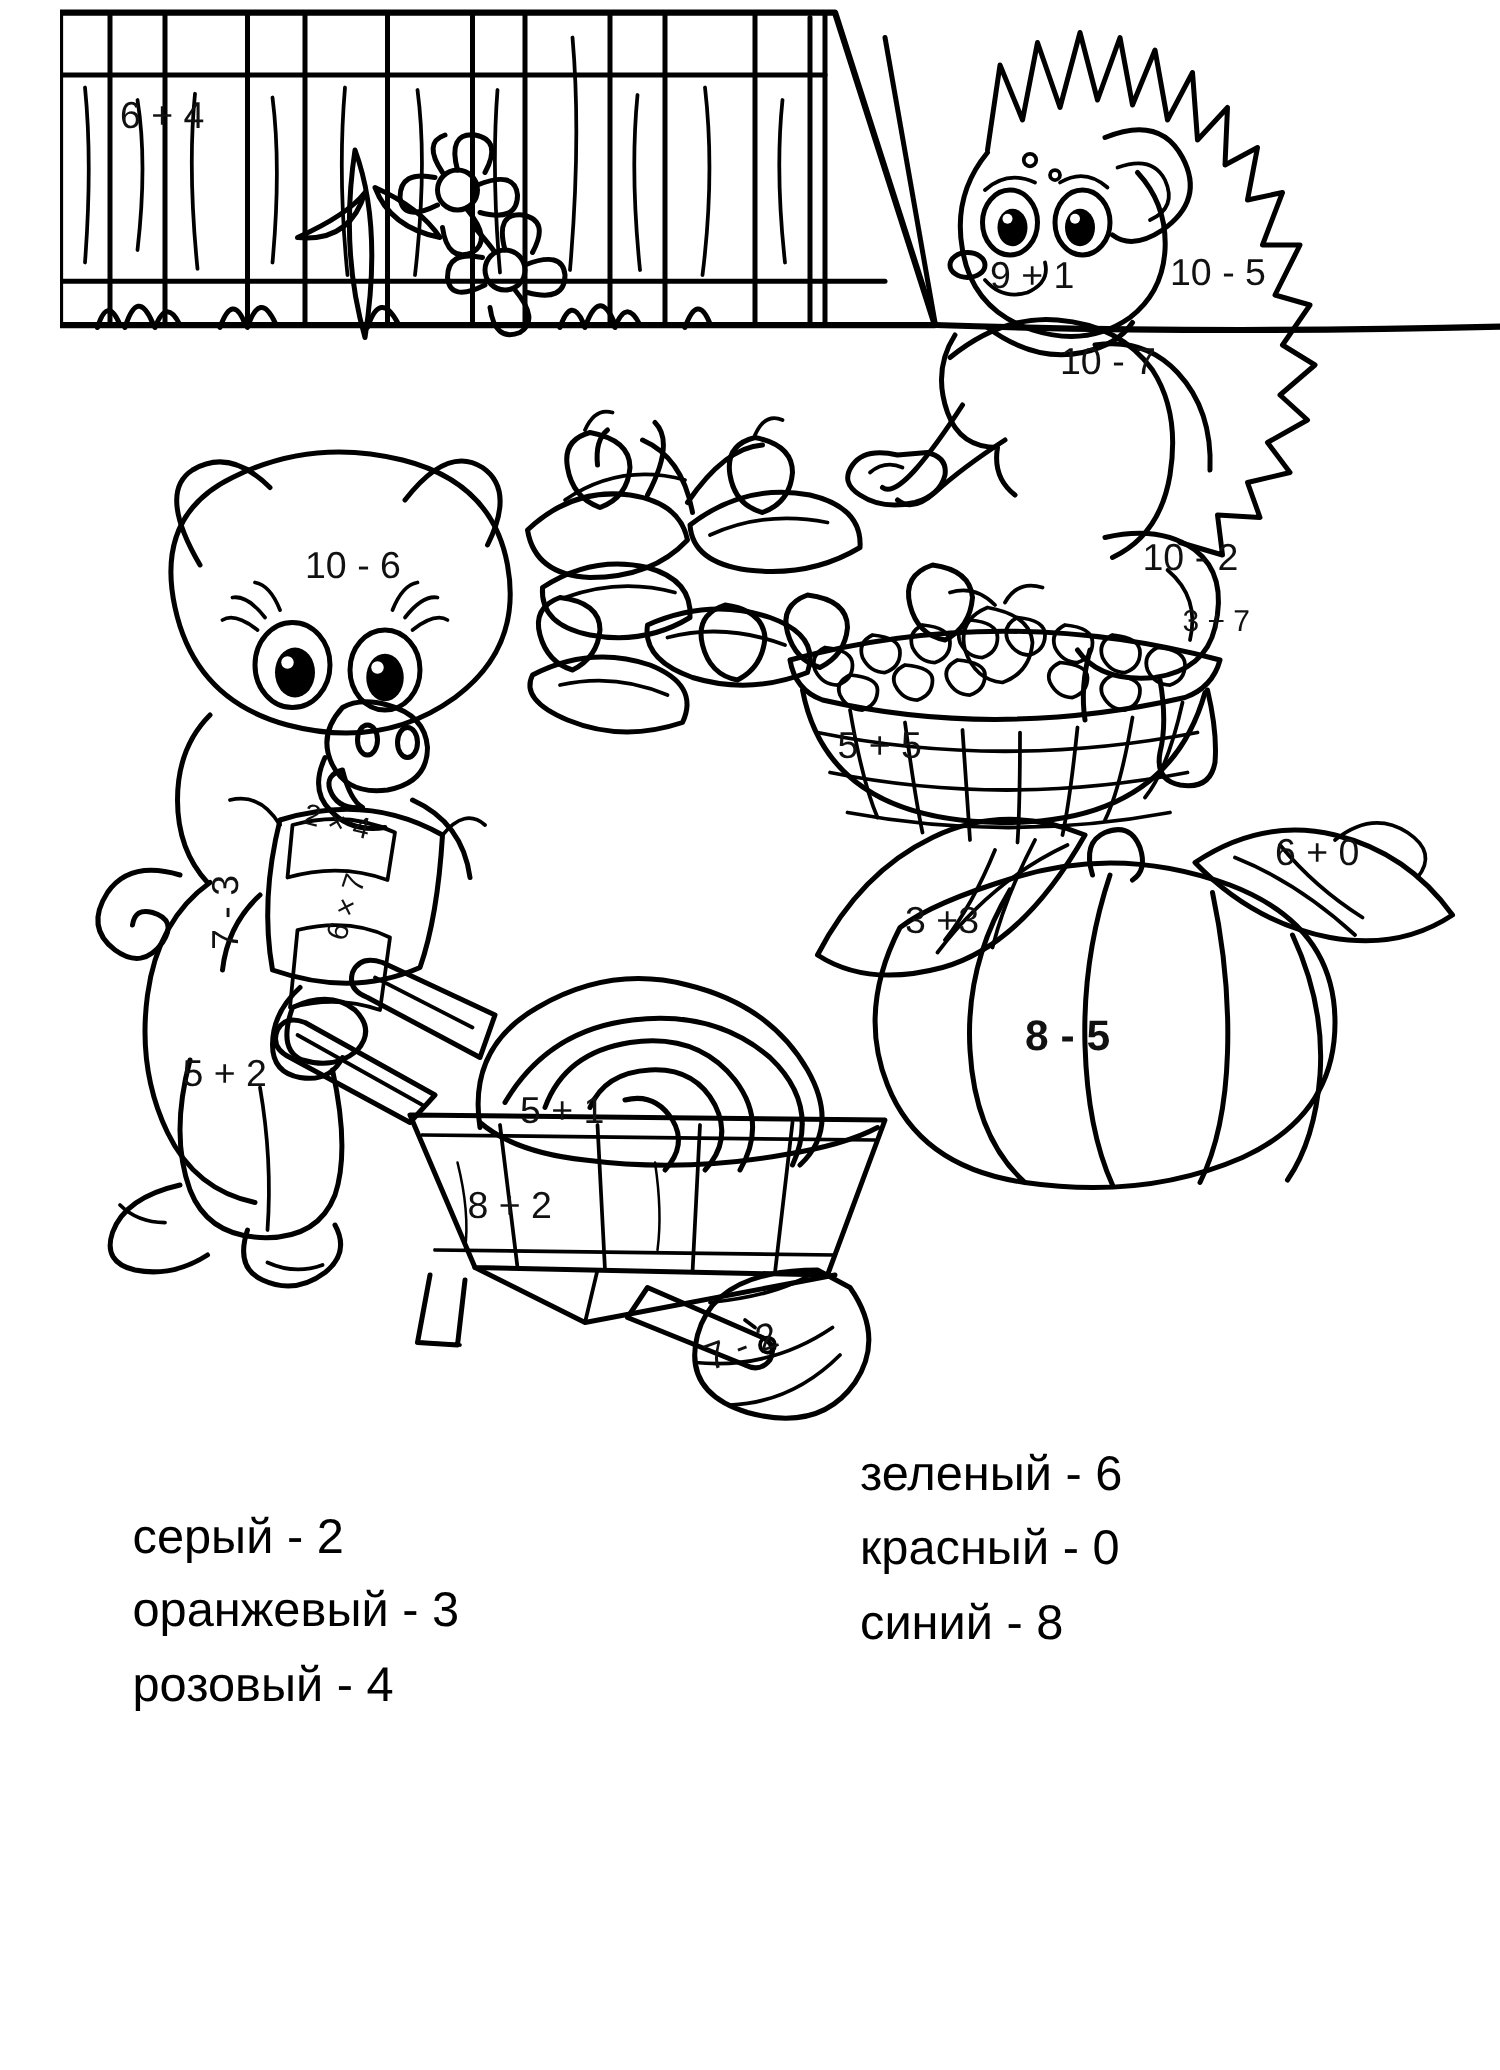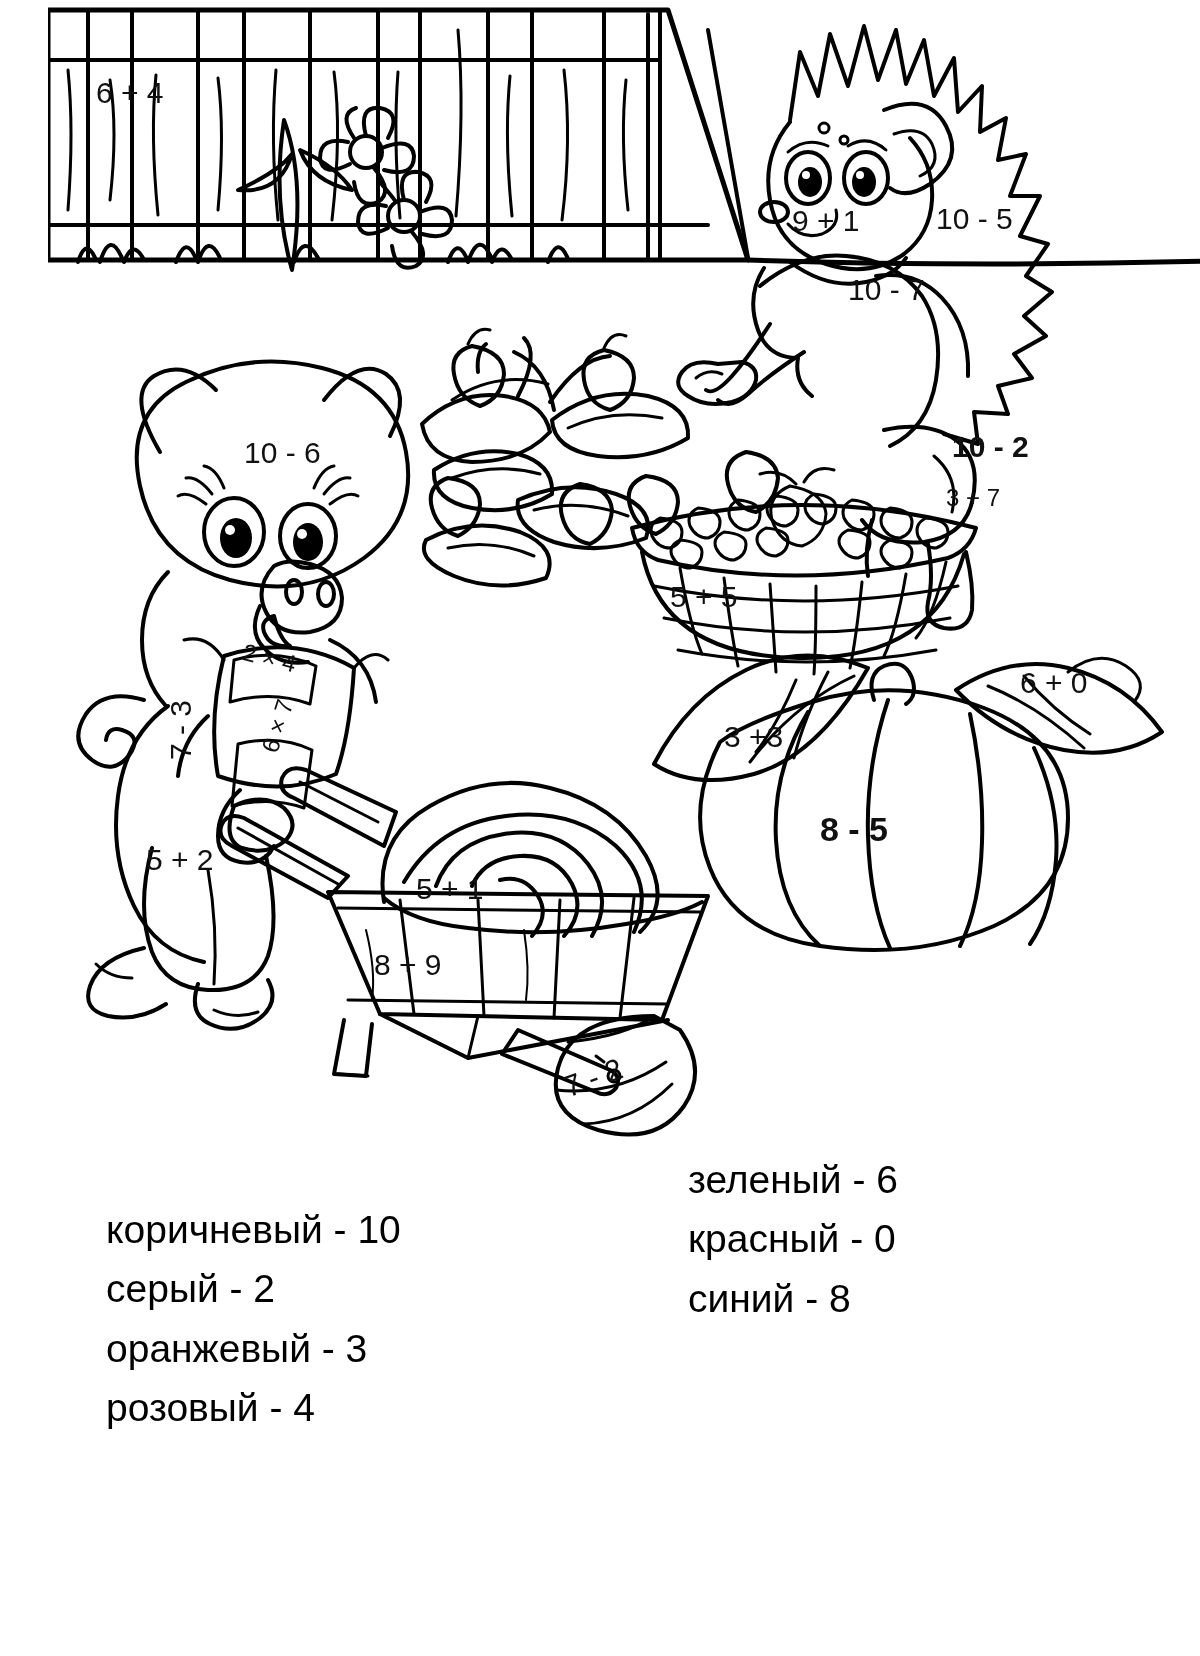--- a/index.html
+++ b/index.html
@@ -364,42 +364,41 @@
       </g>
 
     </g>
   </svg>
 
   <div class="eq" style="left:48px; top:78px;">6 + 4</div>
 
   <div class="eq" style="left:744px; top:206px;">9 + 1</div>
   <div class="eq" style="left:888px; top:204px;">10 - 5</div>
   <div class="eq" style="left:800px; top:275px;">10 - 7</div>
-  <div class="eq" style="left:904px; top:432px;font-weight:bold;">10 - 2</div>
+  <div class="eq" style="left:866px; top:432px;">10 - 2</div>
   <div class="eq small" style="left:898px; top:486px;">3 + 7</div>
 
   <div class="eq" style="left:196px; top:438px;">10 - 6</div>
   <div class="eq small rot-15" style="left:198px; top:640px;">2 × 4</div>
   <div class="eq rot-90" style="left:118px; top:760px;">7 - 3</div>
   <div class="eq small rot-m70" style="left:210px; top:748px;">6 × 7</div>
   <div class="eq" style="left:98px; top:845px;">5 + 2</div>
 
   <div class="eq" style="left:622px; top:582px;">5 + 5</div>
 
   <div class="eq" style="left:368px; top:874px;text-align:right;">5 + 1</div>
-  <div class="eq" style="left:326px; top:950px;">8 + 9</div>
+  <div class="eq" style="left:326px; top:950px;">8 + 2</div>
   <div class="eq rot-m20" style="left:512px; top:1074px;">7 - 2</div>
 
   <div class="eq" style="left:676px; top:722px;">3 +3</div>
   <div class="eq big" style="left:772px; top:812px;font-weight:bold;">8 - 5</div>
   <div class="eq" style="left:972px; top:668px;">6 + 0</div>
 
   <div class="legend">
     <div class="legend-col left">
-      <div class="legend-row">коричневый - 10</div>
       <div class="legend-row">серый - 2</div>
       <div class="legend-row">оранжевый - 3</div>
       <div class="legend-row">розовый - 4</div>
     </div>
     <div class="legend-col right">
       <div class="legend-row">зеленый - 6</div>
       <div class="legend-row">красный - 0</div>
       <div class="legend-row">синий - 8</div>
     </div>
   </div>

